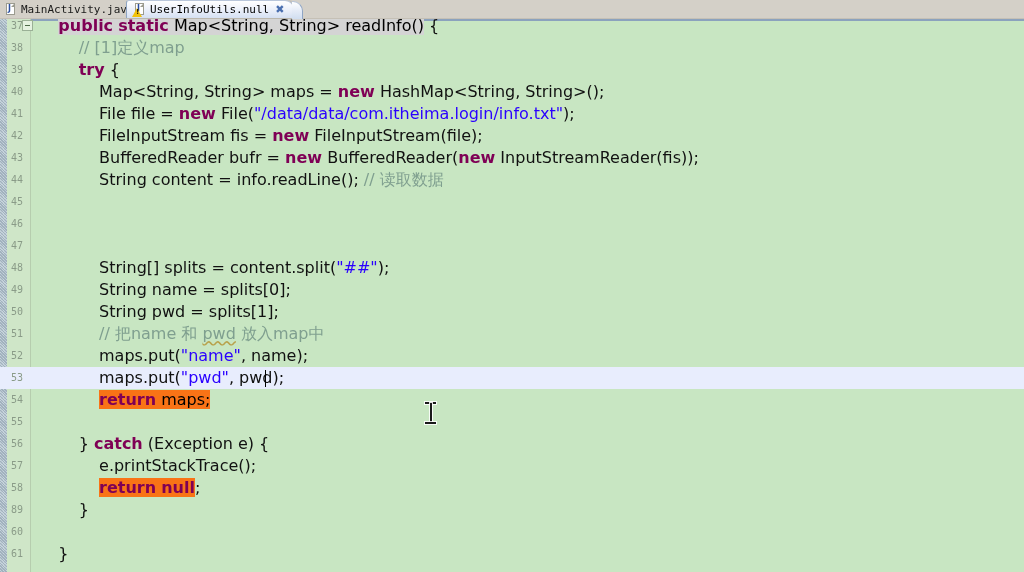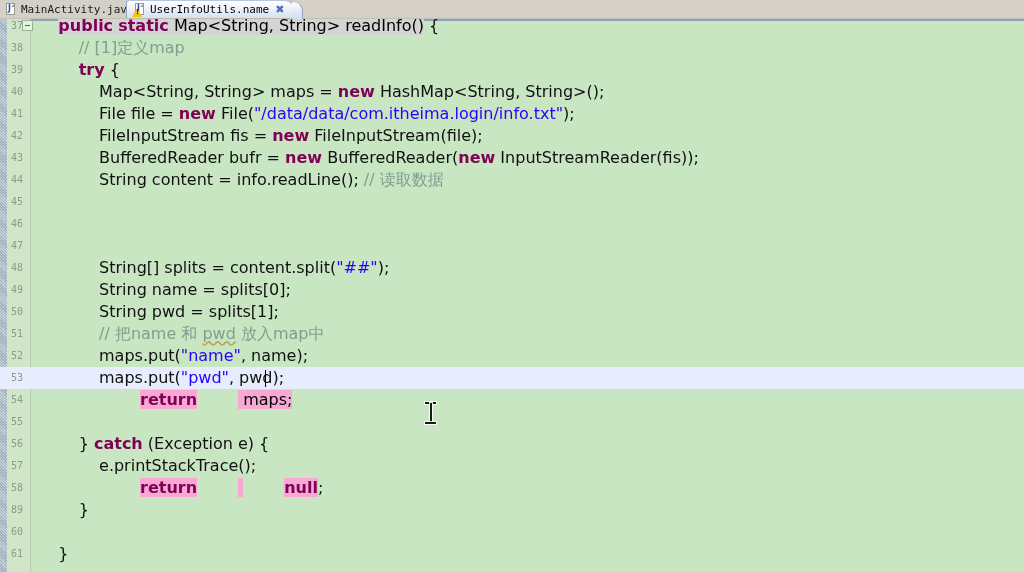--- a/index.html
+++ b/index.html
@@ -211,21 +211,21 @@
     width: 5px; height: 1px;
     background: #4d6b49;
   }
 
   
   .kw  { color: #7f0055; font-weight: bold; }
   .str { color: #2a00ff; }
   .cmt { color: #7f9f8f; }
   .pln { color: #111111; }
   .occ { background: #d4d4d4; }
-  .occ2 { background: #f9a8d4; margin-left: 41px; }
+  .occ2 { background: #f97316; }
   .squig {
     text-decoration: underline wavy #b8a24c;
     text-decoration-skip-ink: none;
   }
 
   
   .caret {
     position: absolute;
     width: 1px;
     height: 17px;
@@ -274,21 +274,21 @@
       <span class="tab-label">MainActivity.java</span>
     </div>
 
     <div class="tab tab-active">
       <span class="ficon">
         <span class="page"></span>
         <span class="jmark">J</span>
         <span class="warn"></span>
         <span class="warnbang">!</span>
       </span>
-      <span class="tab-label">UserInfoUtils.name</span>
+      <span class="tab-label">UserInfoUtils.null</span>
       <span class="tab-close">✖</span>
     </div>
 
   </div>
 
   <div class="editor">
     <div class="ruler-top"></div>
 
     <div class="gutter">
       <div class="gutter-texture"></div>

